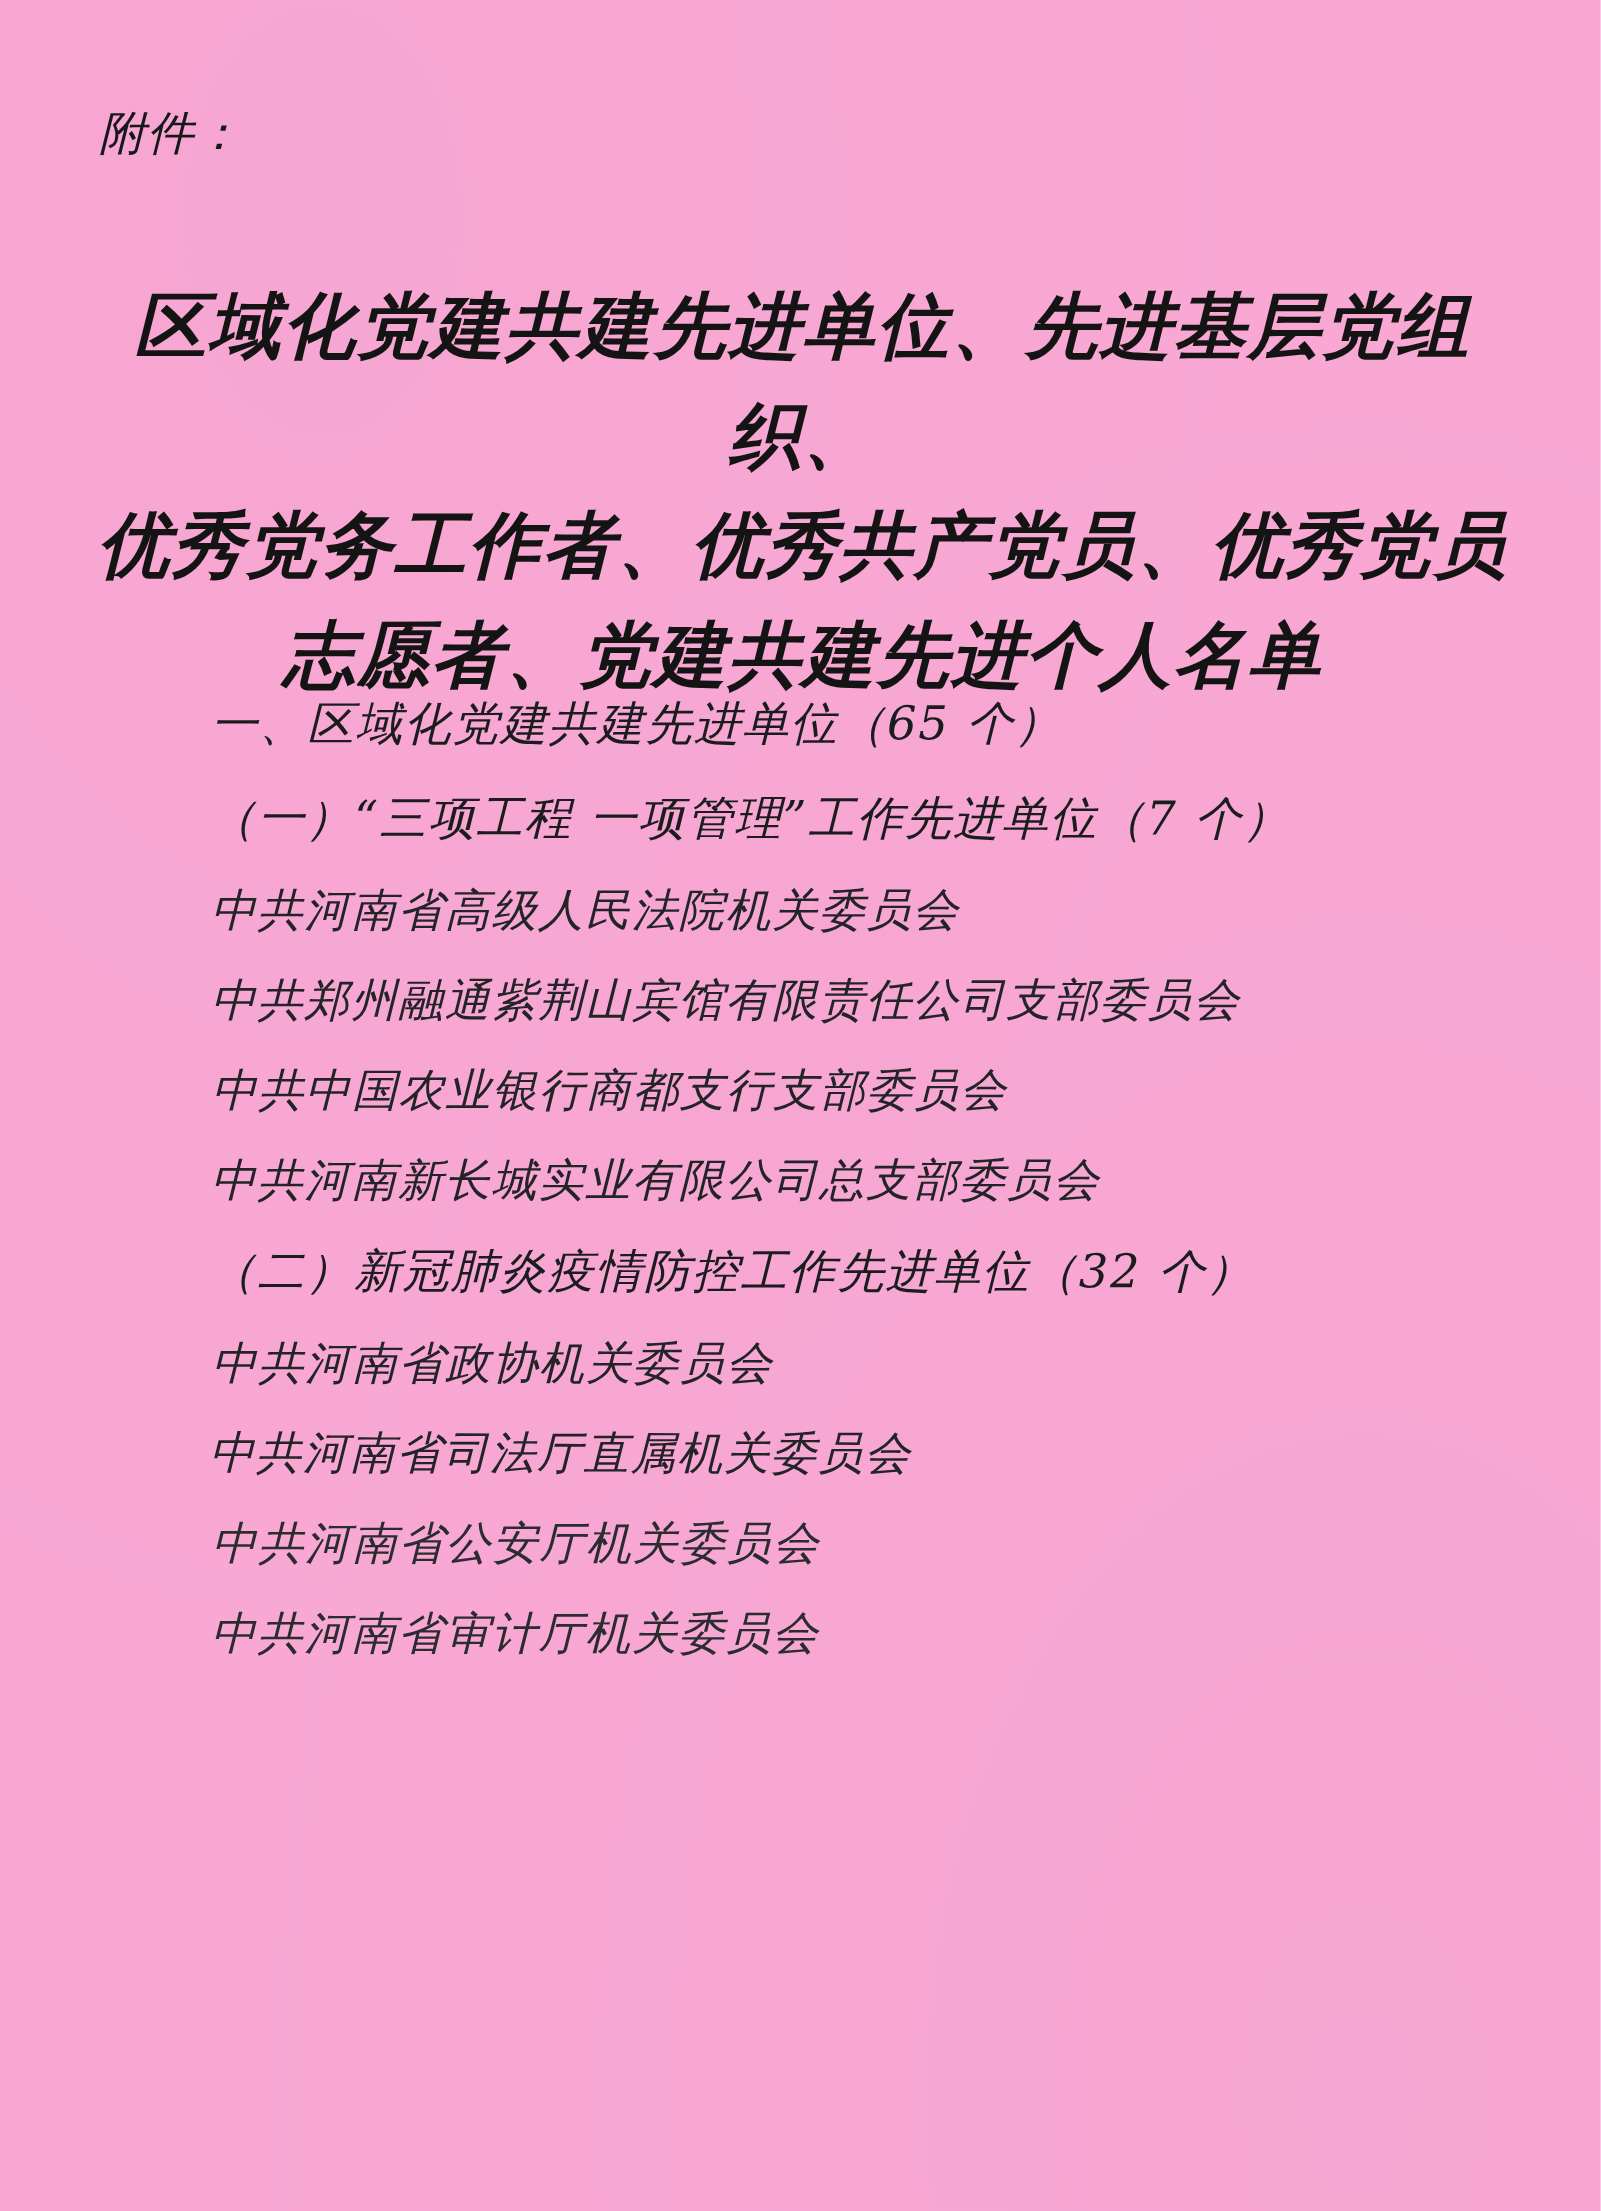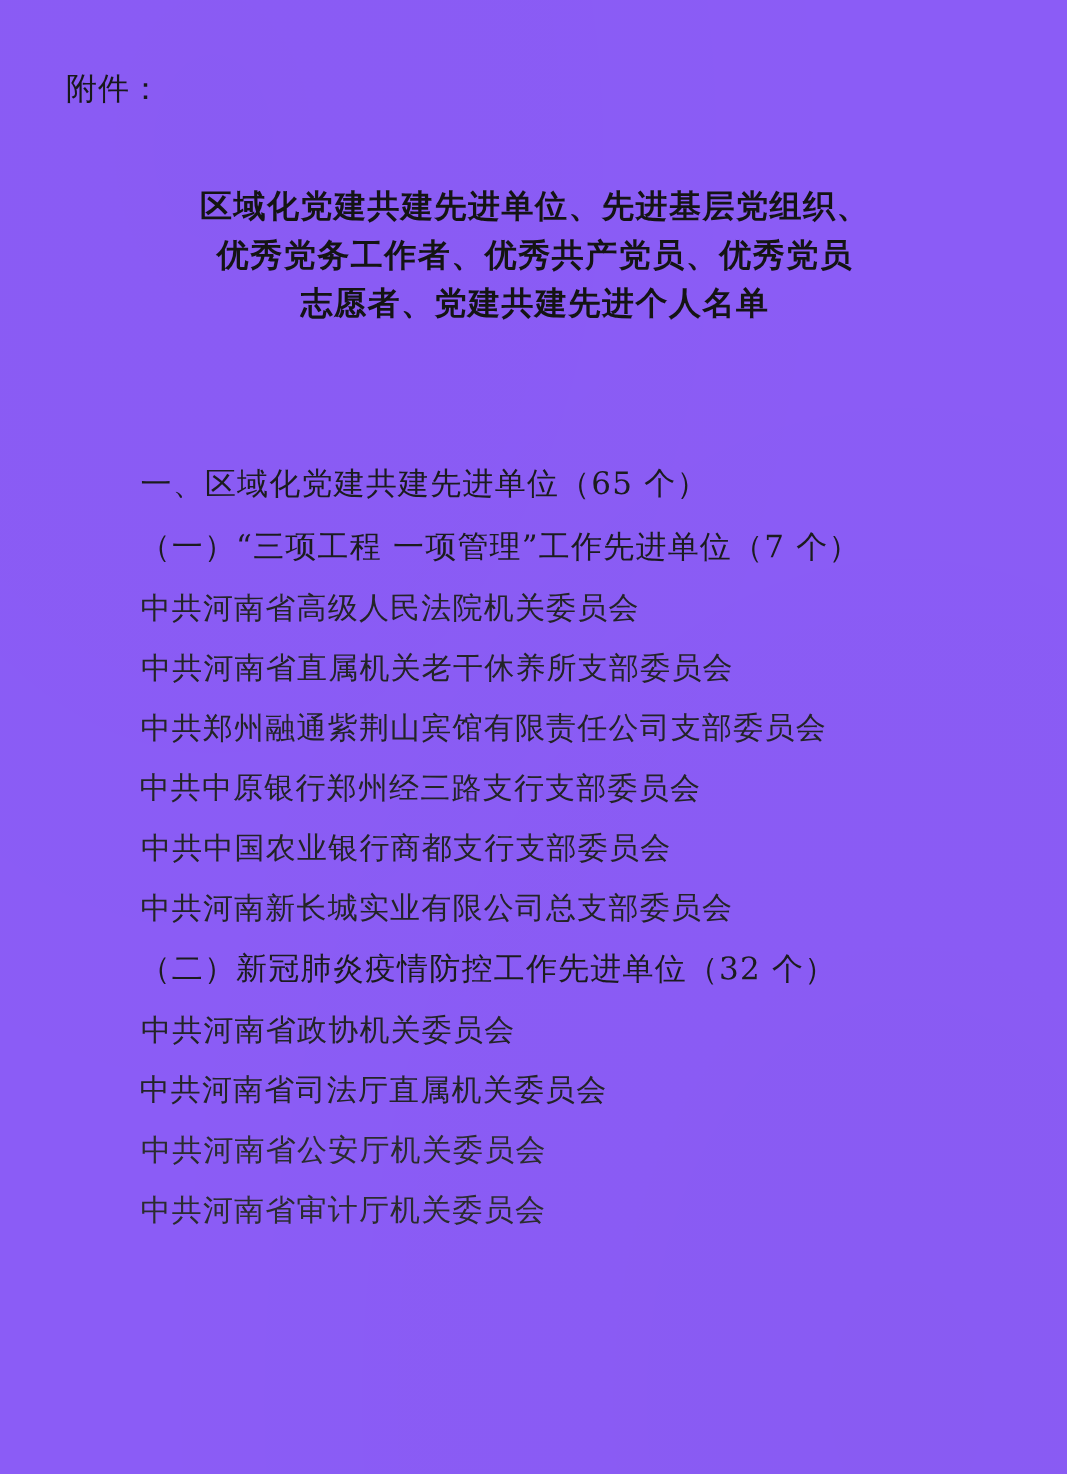--- a/index.html
+++ b/index.html
@@ -12,23 +12,24 @@
     height: 1474px;
     font-family: "DejaVu Serif", "Liberation Serif", serif;
     color: #1c1c1c;
     position: relative;
     overflow: hidden;
   }
   .page {
     position: relative;
     width: 1067px;
     height: 1474px;
-    background: #8b5cf6;
+    background: #f9a8d4;
     padding: 16px;
     box-sizing: border-box;
+    font-style: italic;
   }
   
   .page::before {
     content: "";
     position: absolute;
     inset: 0;
     background:
       radial-gradient(ellipse at 20% 10%, rgba(0,0,0,0.012), rgba(0,0,0,0) 60%),
       radial-gradient(ellipse at 85% 95%, rgba(0,0,0,0.016), rgba(0,0,0,0) 65%);
     pointer-events: none;
@@ -41,21 +42,21 @@
     letter-spacing: 1px;
     color: #17181a;
     font-family: "DejaVu Serif", "Liberation Serif", serif;
   }
   .doc-title {
     position: absolute;
     left: 60px;
     top: 182px;
     width: 950px;
     text-align: center;
-    font-size: 32px;
+    font-size: 48px;
     font-weight: bold;
     line-height: 1.52;
     letter-spacing: 1.5px;
     color: #141414;
     font-family: "DejaVu Serif", "Liberation Serif", serif;
   }
   .body-block {
     position: absolute;
     left: 0;
     top: 468px;
@@ -107,23 +108,21 @@
     <div>志愿者、党建共建先进个人名单</div>
   </div>
 
   <div class="body-block">
 
     <div class="line line-heading-1 j1">一、区域化党建共建先进单位（65 个）</div>
 
     <div class="line line-heading-2 j2">（一）“三项工程 一项管理”工作先进单位（7 个）</div>
 
     <div class="line line-item j1">中共河南省高级人民法院机关委员会</div>
-    <div class="line line-item j3">中共河南省直属机关老干休养所支部委员会</div>
     <div class="line line-item j1">中共郑州融通紫荆山宾馆有限责任公司支部委员会</div>
-    <div class="line line-item j2">中共中原银行郑州经三路支行支部委员会</div>
     <div class="line line-item j3">中共中国农业银行商都支行支部委员会</div>
     <div class="line line-item j1">中共河南新长城实业有限公司总支部委员会</div>
 
     <div class="line line-heading-2 j2">（二）新冠肺炎疫情防控工作先进单位（32 个）</div>
 
     <div class="line line-item j3">中共河南省政协机关委员会</div>
     <div class="line line-item j2">中共河南省司法厅直属机关委员会</div>
     <div class="line line-item faint j3">中共河南省公安厅机关委员会</div>
     <div class="line line-item faint j1">中共河南省审计厅机关委员会</div>
 

